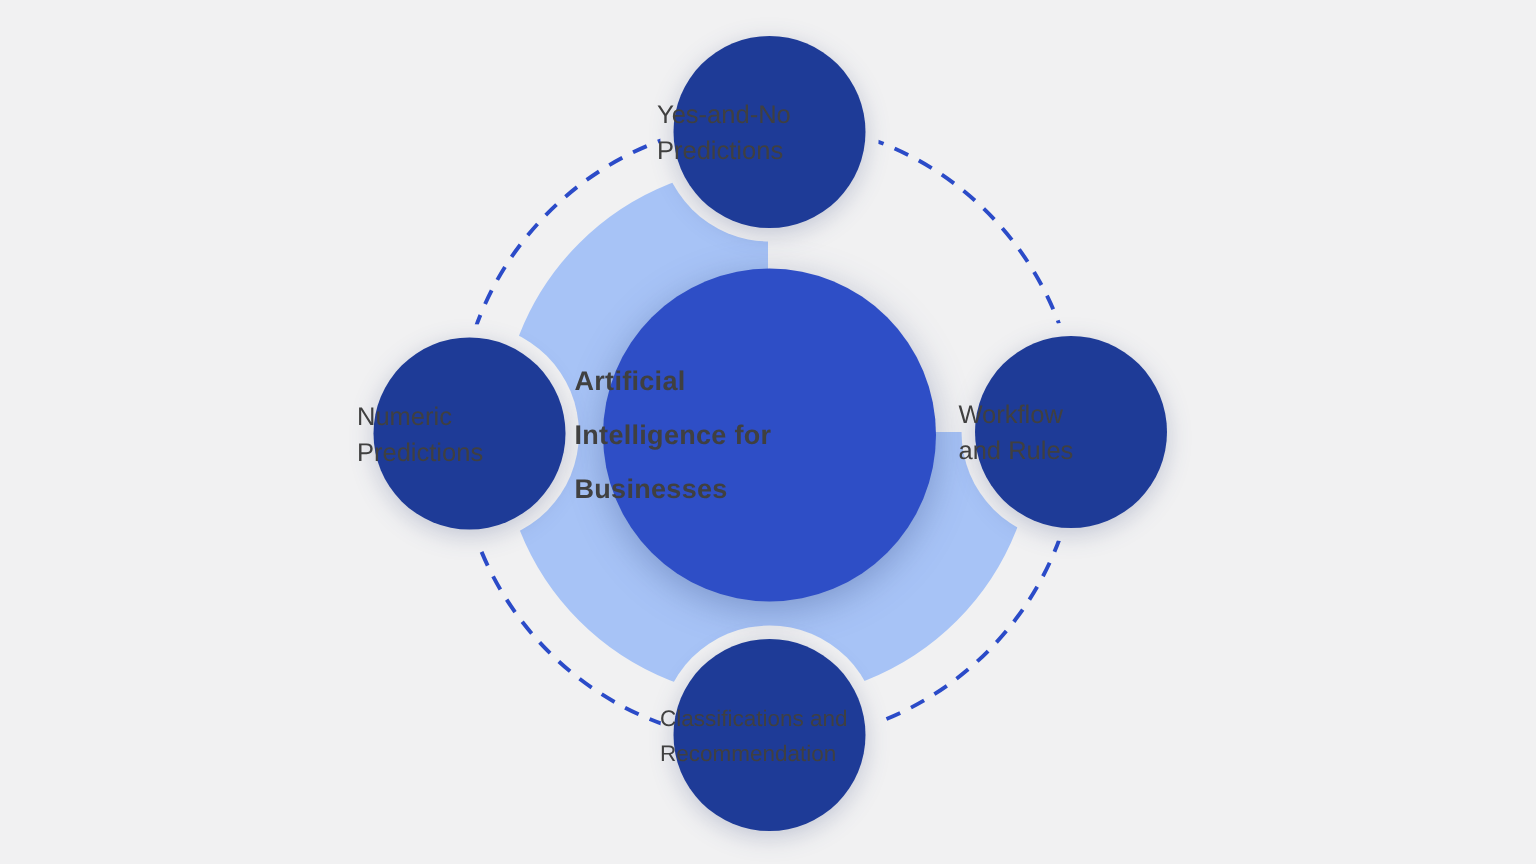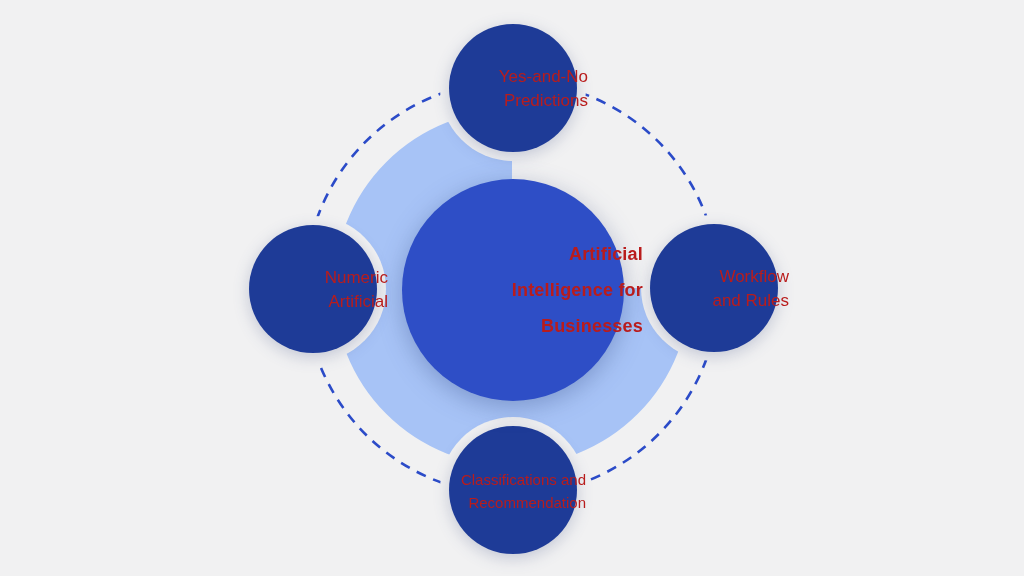--- a/index.html
+++ b/index.html
@@ -23,23 +23,23 @@
   }
   .shadow-hub {
     filter: drop-shadow(0 6px 12px rgba(30, 50, 110, 0.30));
   }
   .shadow-node {
     filter: drop-shadow(0 4px 8px rgba(30, 50, 110, 0.22));
   }
   .label {
     position: absolute;
     transform: translate(-50%, -50%);
-    text-align: right;
+    text-align: left;
     white-space: pre-line;
-    color: #b91c1c;
+    color: #404040;
     pointer-events: none;
   }
   .label-hub {
     left: 513px;
     top: 290px;
     width: 260px;
     font-size: 18px;
     line-height: 36px;
     font-weight: 700;
     letter-spacing: 0.2px;
@@ -88,15 +88,15 @@
   <div class="label label-node label-top">Yes-and-No
 Predictions</div>
 
   <div class="label label-node label-right">Workflow
 and Rules</div>
 
   <div class="label label-node label-bottom">Classifications and
 Recommendation</div>
 
   <div class="label label-node label-left">Numeric
-Artificial</div>
+Predictions</div>
 
 </div>
 
 </body></html>

